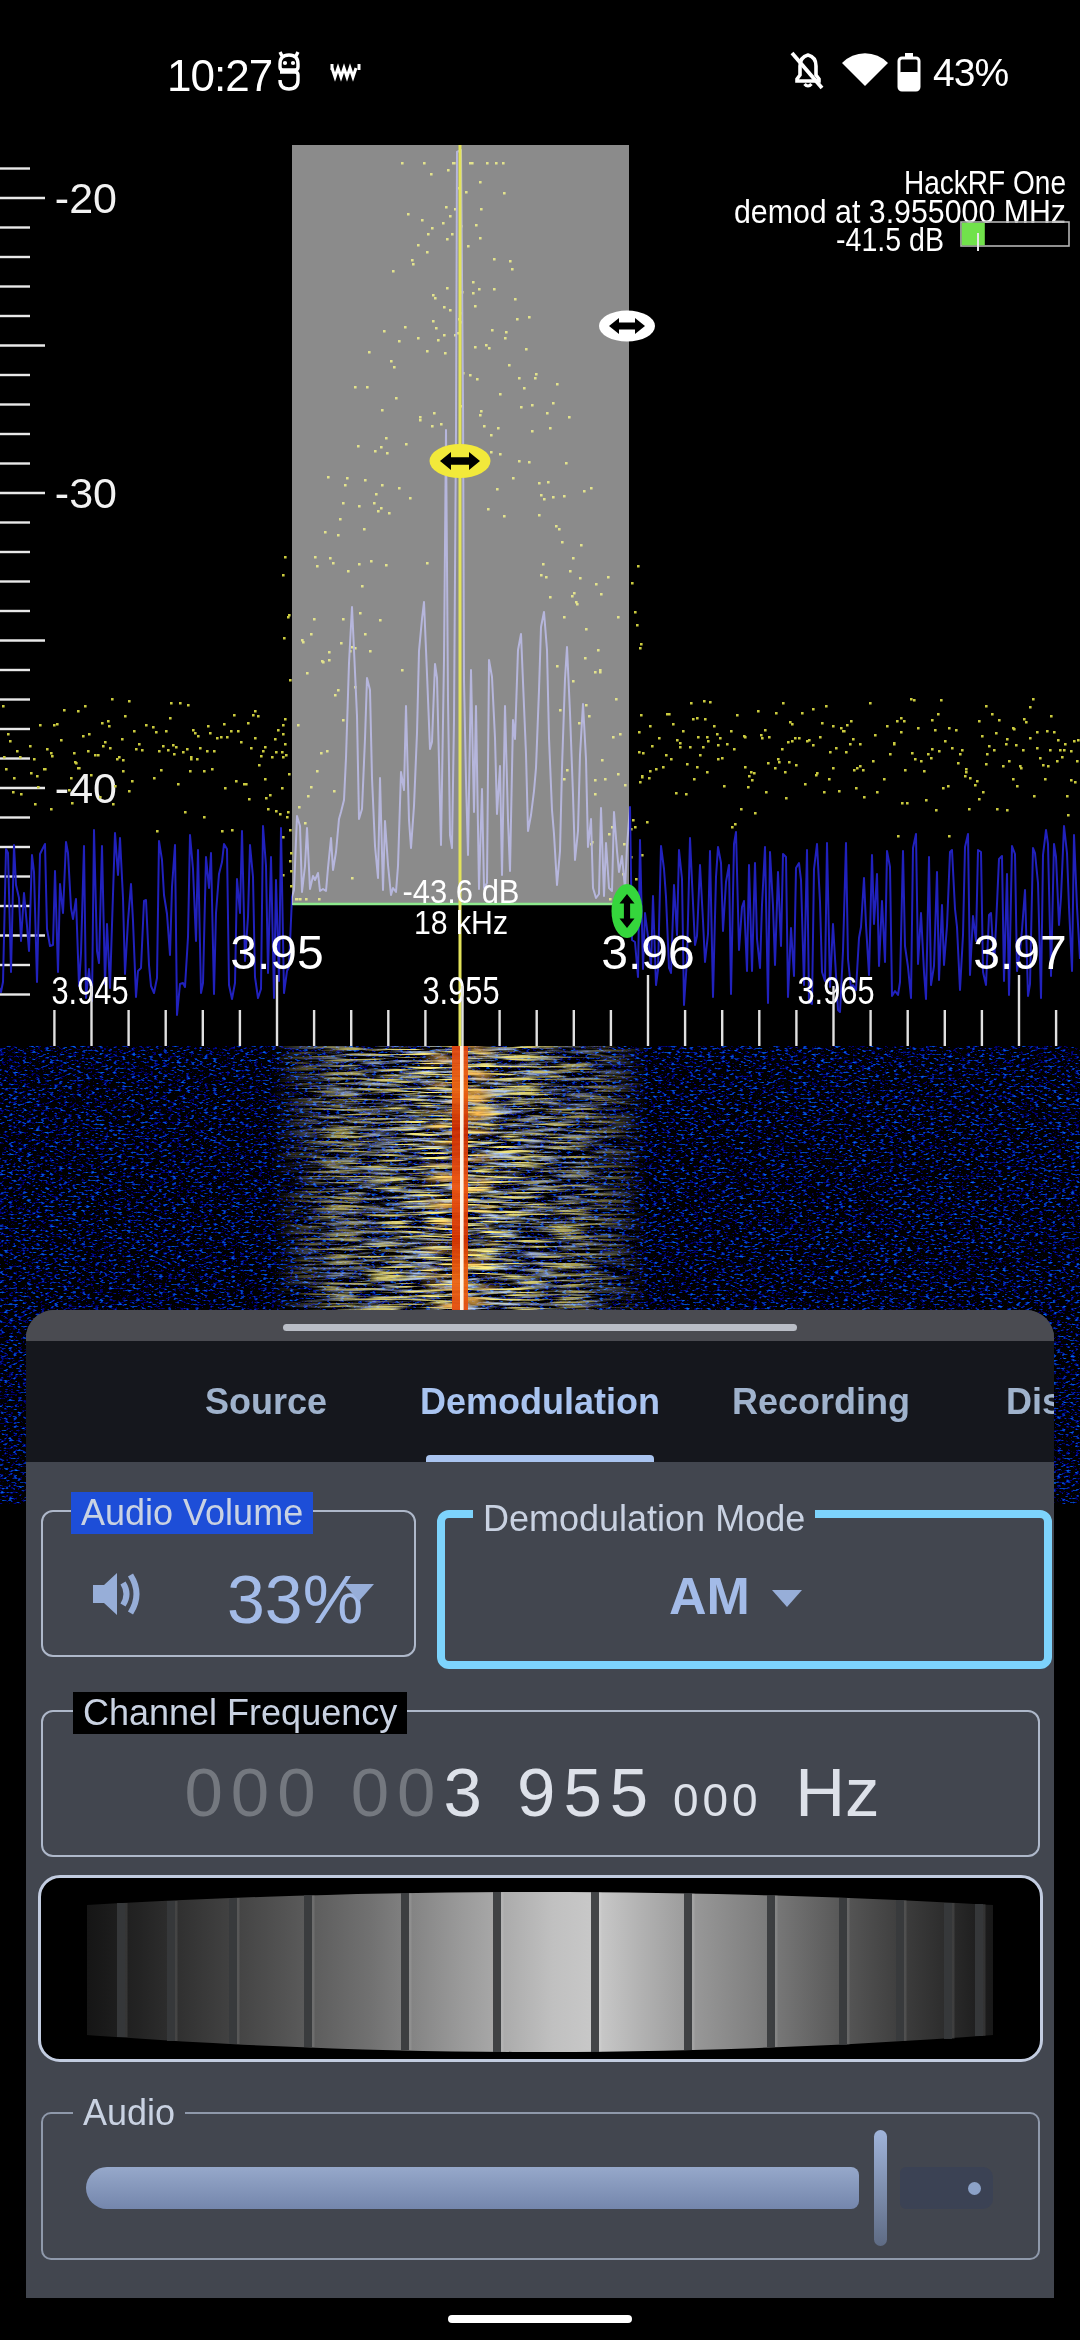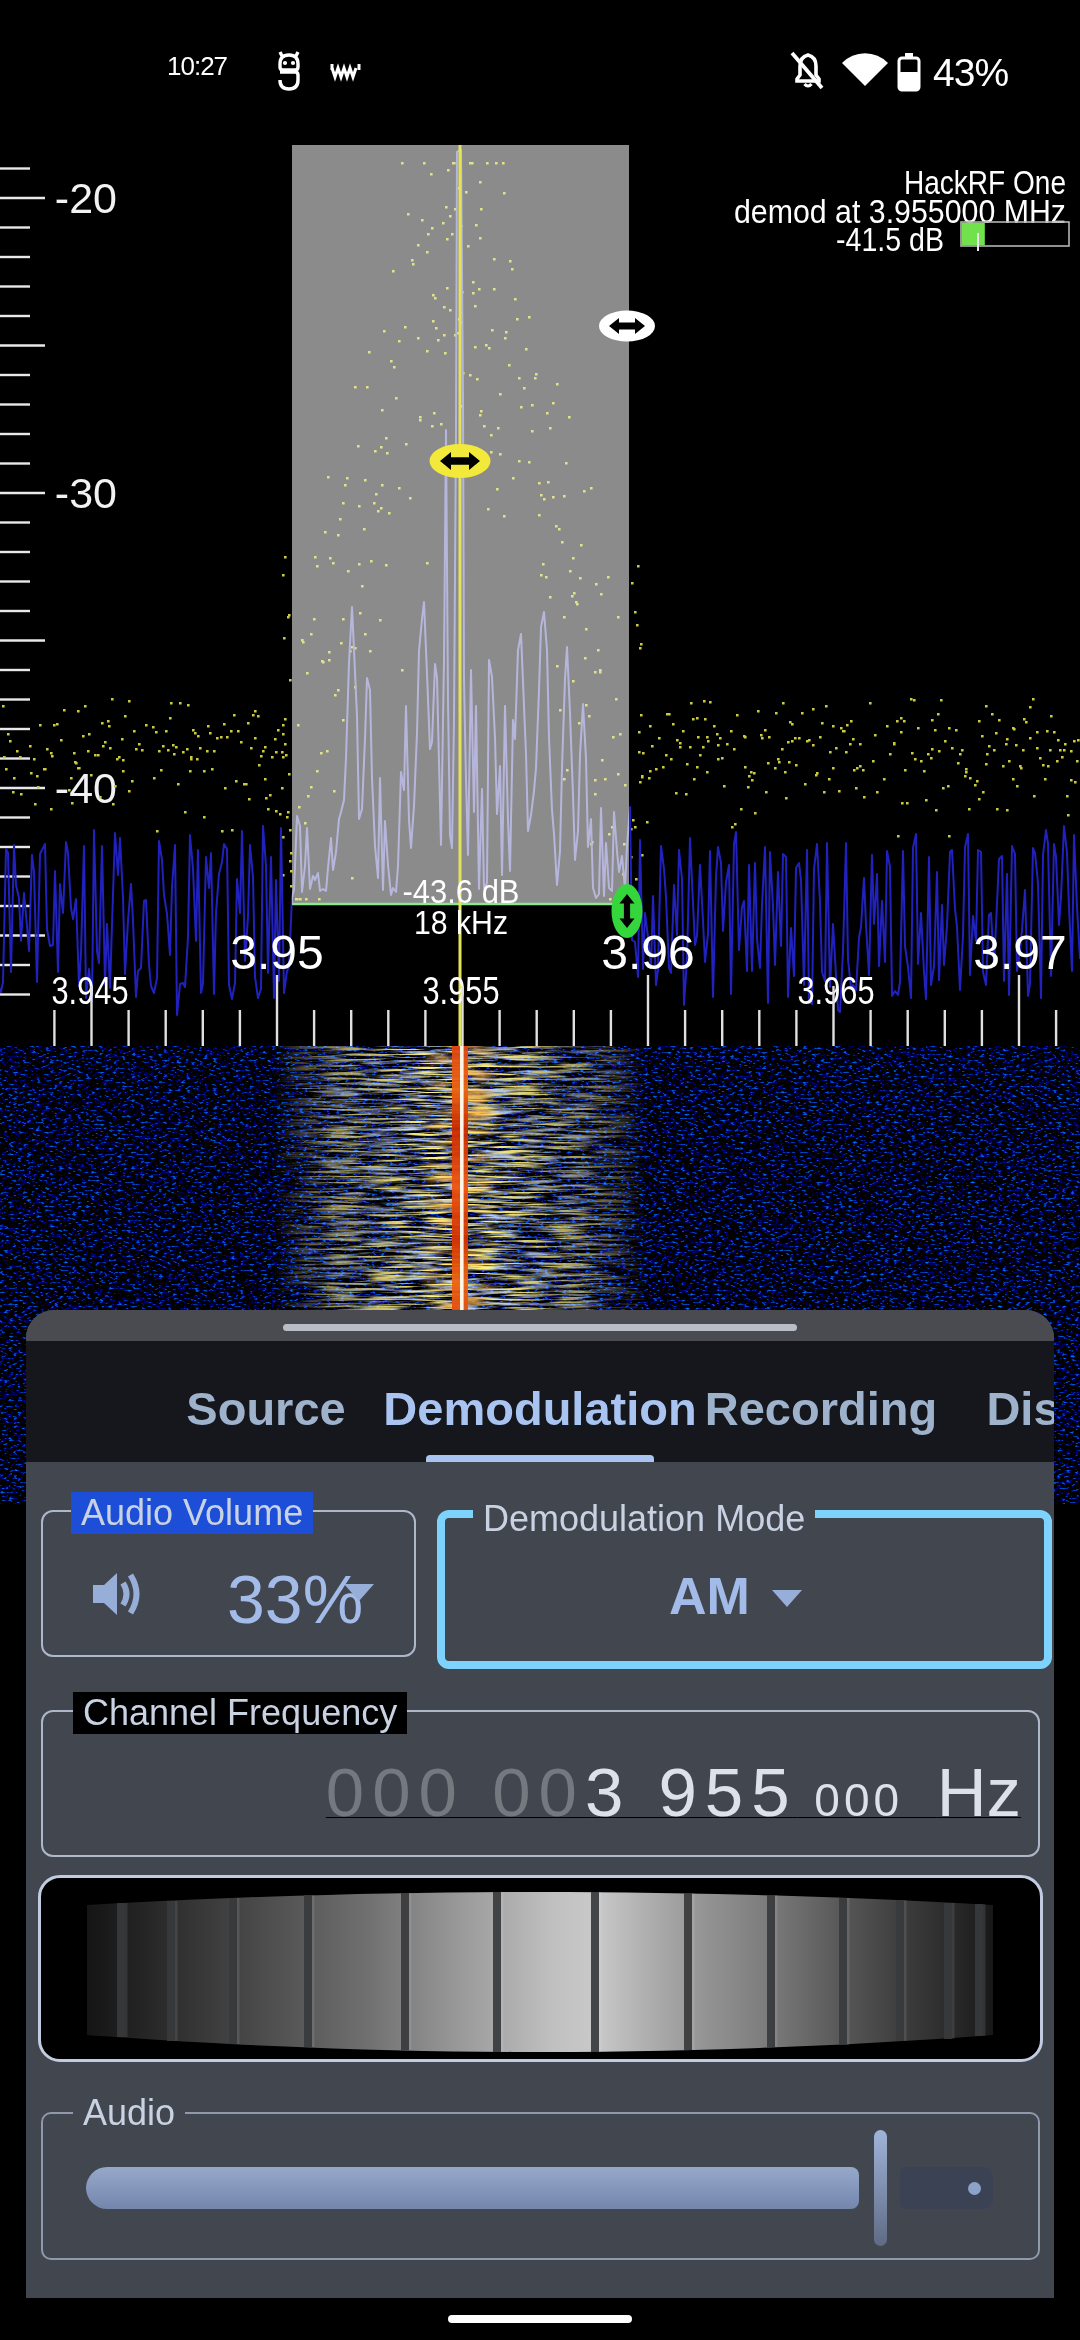--- a/index.html
+++ b/index.html
@@ -1,21 +1,21 @@
 <!DOCTYPE html>
 <html><head><meta charset="utf-8">
 <style>
 html,body{margin:0;padding:0;background:#000;overflow:hidden;}
 #app{position:relative;width:1080px;height:2340px;background:#000;overflow:hidden;font-family:"Liberation Sans",sans-serif;}
 .abs{position:absolute;}
 </style></head>
 <body>
 <div id="app">
 
-<div class="abs" style="left:167px;top:51px;color:#fff;font-size:26px;letter-spacing:-1px;">10:27</div>
+<div class="abs" style="left:167px;top:51px;color:#fff;font-size:44px;letter-spacing:-1px;">10:27</div>
 <svg class="abs" style="left:270px;top:50px" width="120" height="44" viewBox="0 0 120 44">
 
   <g stroke="#fff" stroke-width="3.4" fill="none">
     <path d="M10 14 Q10 5 19 5 Q28 5 28 14 L28 17 Q28 20 25 20 L13 20 Q10 20 10 17 Z" fill="none"></path>
     <path d="M10 22 L25 22 Q28 22 28 25 L28 30 Q28 39 19 39 Q10 39 10 30"></path>
     <path d="M12 6 L10 2 M26 6 L28 2"></path>
   </g>
   <circle cx="15" cy="13" r="2.1" fill="#fff"></circle>
       <circle cx="23" cy="13" r="2.1" fill="#fff"></circle>
 
@@ -216,21 +216,21 @@
   <g mask="url(#omask)">
         <rect x="420" y="0" width="82" height="275" filter="url(#blobO)"></rect>
       </g>
   <rect x="452" y="0" width="16" height="275" fill="url(#hotline)" opacity="0.95"></rect>
   <rect x="460" y="0" width="3.6" height="275" fill="#fffef2" opacity="0.95"></rect>
 </svg>
 
 <div class="abs" style="left:26px;top:1310px;width:1028px;height:988px;border-radius:28px 28px 0 0;background:#42464f;overflow:hidden;">
   <div class="abs" style="left:0;top:0;width:1028px;height:31px;background:#4a4b51;"></div>
   <div class="abs" style="left:257px;top:14px;width:514px;height:7px;border-radius:4px;background:#b9bdc6;"></div>
-  <div class="abs" style="left:0;top:31px;width:1028px;height:121px;background:#15171d;color:#9fb2cc;font-size:47px;font-weight:600;">
+  <div class="abs" style="left:0;top:31px;width:1028px;height:121px;background:#15171d;color:#9fb2cc;font-size:36px;font-weight:600;">
     <span class="abs" style="left:240px;top:40px;transform:translateX(-50%);">Source</span>
     <span class="abs" style="left:514px;top:40px;transform:translateX(-50%);color:#a9c4f0;">Demodulation</span>
     <span class="abs" style="left:795px;top:40px;transform:translateX(-50%);">Recording</span>
     <span class="abs" style="left:1044px;top:40px;transform:translateX(-50%);">Display</span>
     <div class="abs" style="left:400px;top:114px;width:228px;height:7px;background:#a9c4f0;border-radius:4px 4px 0 0;"></div>
   </div>
 
   <div class="abs" style="left:15px;top:200px;width:371px;height:143px;border:2px solid #aeb8ca;border-radius:12px;">
     <span class="abs" style="left:28px;top:-20px;background:#1d4ed8;padding:0 10px;color:#c9d2e2;font-size:36px;white-space:nowrap;">Audio Volume</span>
     <svg class="abs" style="left:48px;top:55px" width="52" height="54" viewBox="0 0 52 54">
@@ -246,21 +246,21 @@
   <div class="abs" style="left:411px;top:200px;width:599px;height:143px;border:8px solid #7dd3fc;border-radius:12px;">
     <span class="abs" style="left:28px;top:-20px;background:#42464f;padding:0 10px;color:#c9d2e2;font-size:36px;white-space:nowrap;">Demodulation Mode</span>
     <span class="abs" style="left:224px;top:48px;color:#a3bbe8;font-size:52px;font-weight:600;">AM</span>
     <svg class="abs" style="left:327px;top:72px" width="30" height="17">
           <path d="M0 0 h30 l-15 17 z" fill="#97aed8"></path>
         </svg>
   </div>
 
   <div class="abs" style="left:15px;top:400px;width:995px;height:143px;border:2px solid #aeb8ca;border-radius:12px;">
     <span class="abs" style="left:30px;top:-20px;background:#000000;padding:0 10px;color:#c9d2e2;font-size:36px;white-space:nowrap;">Channel Frequency</span>
-    <div class="abs" style="left:0;top:41px;width:978px;text-align:right;white-space:nowrap;text-decoration:underline;"><span style="color:#74787f;font-size:69px;letter-spacing:8px;">000 00</span><span style="color:#dde1e9;font-size:69px;letter-spacing:8px;">3 955</span><span style="color:#dde1e9;font-size:46px;letter-spacing:4px;">&nbsp;000&nbsp;&nbsp;</span><span style="color:#dde1e9;font-size:69px;">Hz</span></div>
+    <div class="abs" style="left:0;top:41px;width:978px;text-align:center;white-space:nowrap;"><span style="color:#74787f;font-size:69px;letter-spacing:8px;">000 00</span><span style="color:#dde1e9;font-size:69px;letter-spacing:8px;">3 955</span><span style="color:#dde1e9;font-size:46px;letter-spacing:4px;">&nbsp;000&nbsp;&nbsp;</span><span style="color:#dde1e9;font-size:69px;">Hz</span></div>
   </div>
 
   <div class="abs" style="left:12px;top:565px;width:999px;height:181px;border:3px solid #c2cce0;border-radius:22px;background:#000;">
     <svg width="999" height="181" viewBox="0 0 999 181">
   <defs>
             <linearGradient id="wg" x1="0" y1="0" x2="1" y2="0">
               <stop offset="0.000" stop-color="#151515"></stop>
               <stop offset="0.060" stop-color="#242424"></stop>
               <stop offset="0.126" stop-color="#383838"></stop>
               <stop offset="0.214" stop-color="#525252"></stop>

